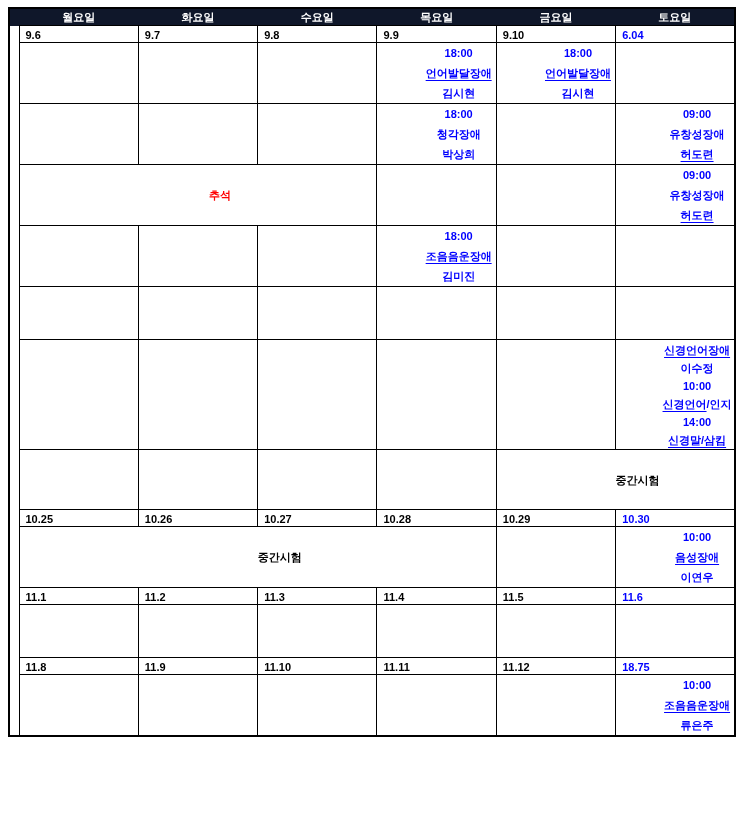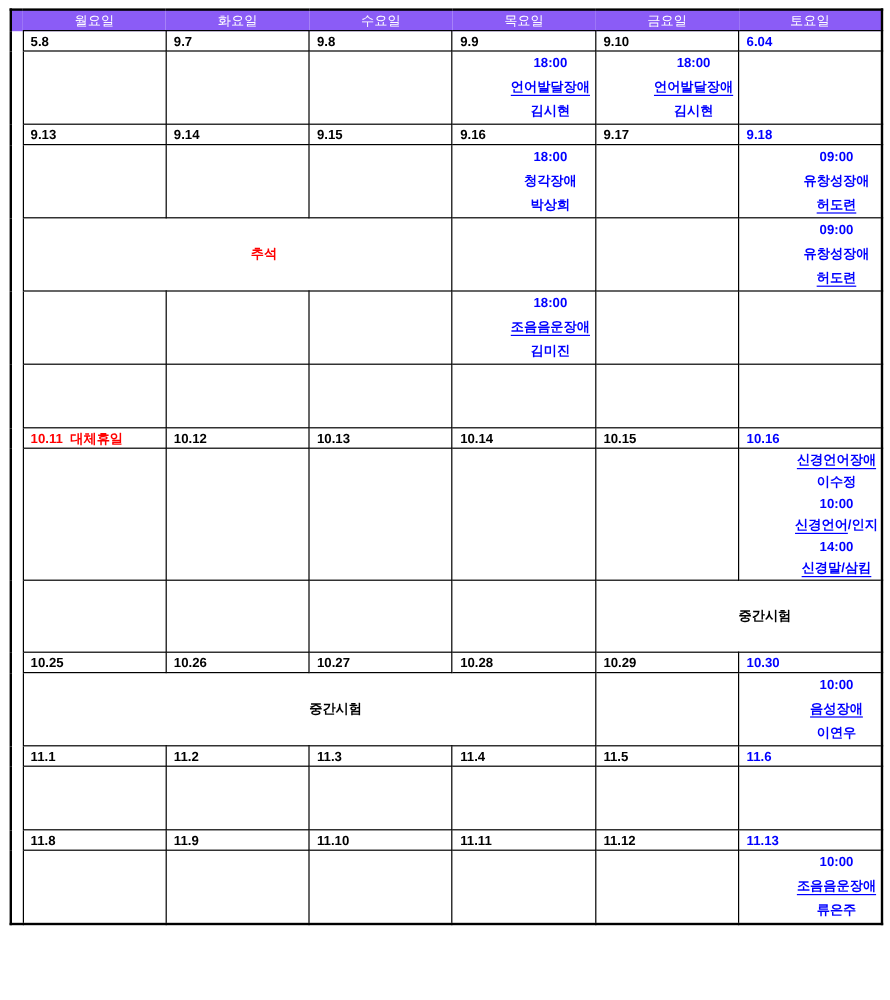--- a/index.html
+++ b/index.html
@@ -11,22 +11,22 @@
   }
   .wrap{padding:7px 6px 6px 8px;}
   table.cal{
     border-collapse:collapse;
     table-layout:fixed;
     width:728px;
     border:2px solid #000;
   }
   col.gut{width:10px;}
   thead th{
-    background:#8b5cf6;color:#fff;
-    font-size:11px;font-weight:normal;
+    background:#0f172a;color:#fff;
+    font-size:11px;font-weight:bold;
     height:16px;padding:0;border:0;
     text-align:center;vertical-align:middle;
   }
   td{border:1px solid #000;padding:0;overflow:hidden;}
   td.gut{border-top:none;border-bottom:none;}
   tr.daterow td{height:15px;}
   td.date{
     font-size:11px;
     padding:1px 0 0 6px;
     vertical-align:middle;
@@ -73,21 +73,21 @@
           <th>화요일</th>
           <th>수요일</th>
           <th>목요일</th>
           <th>금요일</th>
           <th>토요일</th>
         </tr>
     </thead>
     <tbody id="cal-body">
         <tr class="daterow">
           <td class="gut"></td>
-          <td class="date c-black">5.8</td>
+          <td class="date c-black">9.6</td>
           <td class="date c-black">9.7</td>
           <td class="date c-black">9.8</td>
           <td class="date c-black">9.9</td>
           <td class="date c-black">9.10</td>
           <td class="date c-blue">6.04</td>
         </tr>
         <tr style="height: 61px;">
           <td class="gut"></td>
           <td class="ev c-blue"></td>
           <td class="ev c-blue"></td>
@@ -97,29 +97,20 @@
             <div class="evline"><span class="sp">언어발달장애</span></div>
             <div class="evline"><span>김시현</span></div>
           </td>
           <td class="ev c-blue">
             <div class="evline"><span>18:00</span></div>
             <div class="evline"><span class="sp">언어발달장애</span></div>
             <div class="evline"><span>김시현</span></div>
           </td>
           <td class="ev c-blue"></td>
         </tr>
-        <tr class="daterow">
-          <td class="gut"></td>
-          <td class="date c-black">9.13</td>
-          <td class="date c-black">9.14</td>
-          <td class="date c-black">9.15</td>
-          <td class="date c-black">9.16</td>
-          <td class="date c-black">9.17</td>
-          <td class="date c-blue">9.18</td>
-        </tr>
         <tr style="height: 60px;">
           <td class="gut"></td>
           <td class="ev c-blue"></td>
           <td class="ev c-blue"></td>
           <td class="ev c-blue"></td>
           <td class="ev c-blue">
             <div class="evline"><span>18:00</span></div>
             <div class="evline"><span>청각장애</span></div>
             <div class="evline"><span>박상희</span></div>
           </td>
@@ -157,29 +148,20 @@
           <td class="ev c-blue"></td>
         </tr>
         <tr style="height: 53px;">
           <td class="gut"></td>
           <td class="ev c-blue"></td>
           <td class="ev c-blue"></td>
           <td class="ev c-blue"></td>
           <td class="ev c-blue"></td>
           <td class="ev c-blue"></td>
           <td class="ev c-blue"></td>
-        </tr>
-        <tr class="daterow">
-          <td class="gut"></td>
-          <td class="date c-red">10.11  대체휴일</td>
-          <td class="date c-black">10.12</td>
-          <td class="date c-black">10.13</td>
-          <td class="date c-black">10.14</td>
-          <td class="date c-black">10.15</td>
-          <td class="date c-blue">10.16</td>
         </tr>
         <tr style="height: 110px;">
           <td class="gut"></td>
           <td class="ev c-blue"></td>
           <td class="ev c-blue"></td>
           <td class="ev c-blue"></td>
           <td class="ev c-blue"></td>
           <td class="ev c-blue"></td>
           <td class="ev c-blue">
             <div class="evline compact"><span class="sp">신경언어장애</span></div>
@@ -239,21 +221,21 @@
           <td class="ev c-blue"></td>
           <td class="ev c-blue"></td>
         </tr>
         <tr class="daterow">
           <td class="gut"></td>
           <td class="date c-black">11.8</td>
           <td class="date c-black">11.9</td>
           <td class="date c-black">11.10</td>
           <td class="date c-black">11.11</td>
           <td class="date c-black">11.12</td>
-          <td class="date c-blue">11.13</td>
+          <td class="date c-blue">18.75</td>
         </tr>
         <tr style="height: 58px;">
           <td class="gut"></td>
           <td class="ev c-blue"></td>
           <td class="ev c-blue"></td>
           <td class="ev c-blue"></td>
           <td class="ev c-blue"></td>
           <td class="ev c-blue"></td>
           <td class="ev c-blue">
             <div class="evline"><span>10:00</span></div>

